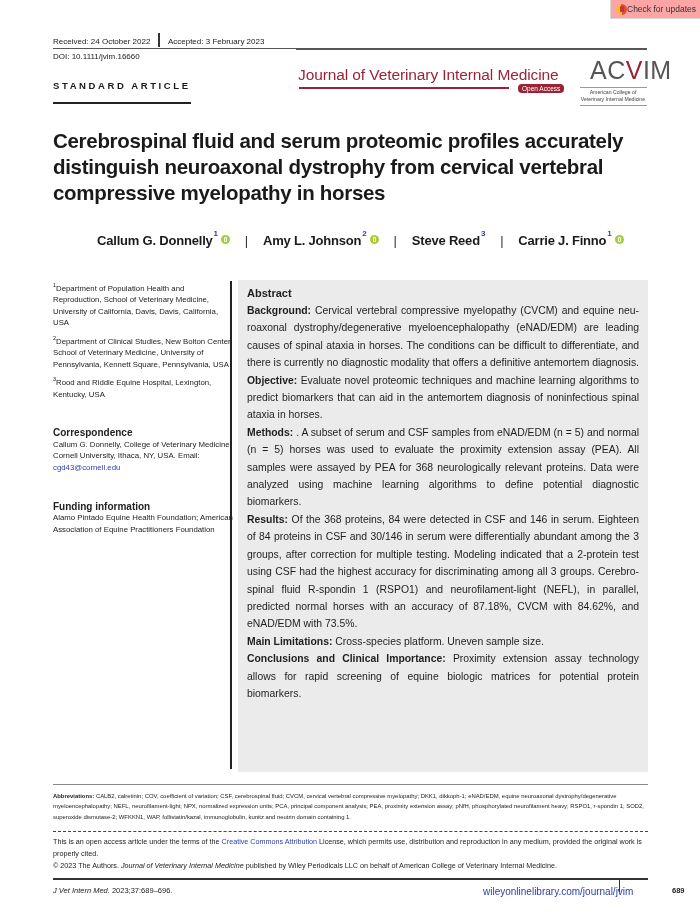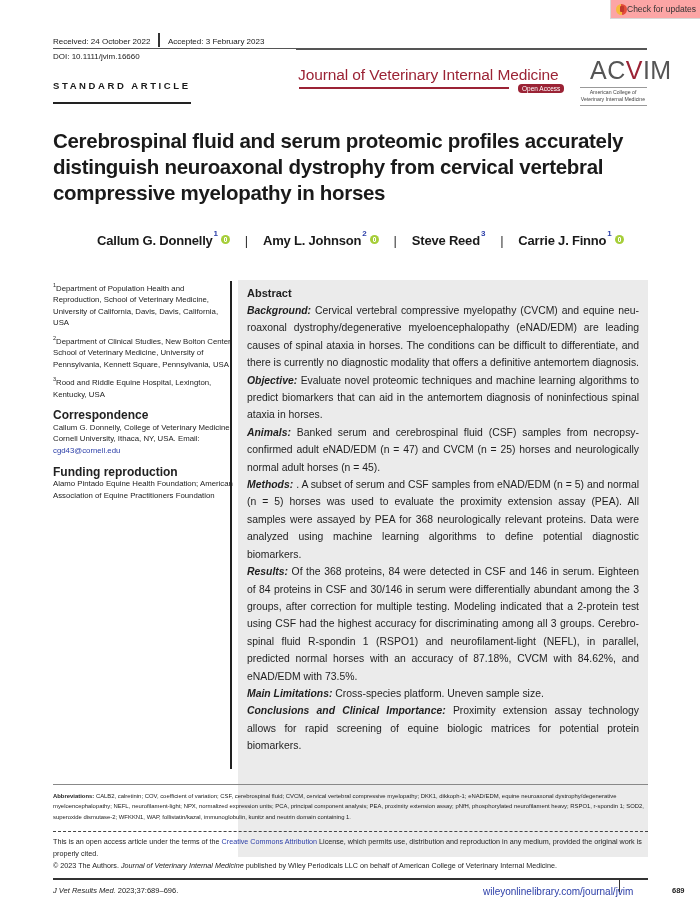--- a/index.html
+++ b/index.html
@@ -71,33 +71,33 @@
     margin-left: 3px; position: relative; top: -1px;
   }
   .orcid::after { content: ""; position: absolute; left: 3px; top: 2px; width: 3px; height: 5px; border: 1px solid #fff; border-radius: 1px; box-sizing: border-box; }
   .authors .bar { margin: 0 15px; font-weight: normal; color: #333; }
 
   .affil {
     position: absolute; left: 53px; top: 280px; width: 180px; font-size: 7.8px; line-height: 11.6px; color: #222;
   }
   .affil p { margin-bottom: 4px; }
   .affil sup { font-size: 5.5px; }
-  .affil h4 { font-size: 12px; font-weight: bold; margin-top: 10px; }
+  .affil h4 { font-size: 10px; font-weight: bold; margin-top: 27px; }
   .affil .email { color: #2b3ea8; }
 
   .vrule { position: absolute; left: 230px; top: 281px; width: 1.5px; height: 488px; background: #222; }
 
   .abstract {
-    position: absolute; left: 238px; top: 280px; width: 410px; height: 577px;
+    position: absolute; left: 238px; top: 280px; width: 410px; height: 492px;
     background: #ebebeb; padding: 6px 9px 0 9px;
     font-size: 10.4px; line-height: 17.4px; color: #1e1e1e; text-align: justify;
   }
   .abstract h3 { font-size: 11px; font-weight: bold; line-height: 15px; margin-bottom: 1px; }
   .abstract p { margin: 0; }
-  .abstract b { font-weight: bold; font-style: italic; }
+  .abstract b { font-weight: bold; }
 
   .abbrev-rule { position: absolute; left: 53px; top: 784px; width: 595px; height: 1px; background: #888; }
   .abbrev {
     position: absolute; left: 53px; top: 791px; width: 595px; font-size: 5.9px; line-height: 10.4px; color: #222;
   }
   .abbrev b { font-weight: bold; }
   .dashed-rule { position: absolute; left: 53px; top: 831px; width: 595px; border-top: 1.2px dashed #444; }
   .license {
     position: absolute; left: 53px; top: 836px; width: 595px; font-size: 7.2px; line-height: 12px; color: #222;
   }
@@ -159,31 +159,30 @@
   <p><sup>2</sup><span>Department of Clinical Studies, New Bolton Center, School of Veterinary Medicine, University of Pennsylvania, Kennett Square, Pennsylvania, USA</span></p>
   <p><sup>3</sup><span>Rood and Riddle Equine Hospital, Lexington, Kentucky, USA</span></p>
 
   <h4>Correspondence</h4>
   <div>
     <span>Callum G. Donnelly, College of Veterinary Medicine, Cornell University, Ithaca, NY, USA.</span>
     <span>Email:</span>
     <span class="email">cgd43@cornell.edu</span>
   </div>
 
-  <h4>Funding reproduction</h4>
+  <h4>Funding information</h4>
   <div>Alamo Pintado Equine Health Foundation; American Association of Equine Practitioners Foundation</div>
 </div>
 
 <div class="vrule"></div>
 
 <div class="abstract">
   <h3>Abstract</h3>
   <p><b>Background:</b><span> Cervical vertebral compressive myelopathy (CVCM) and equine neu-roaxonal dystrophy/degenerative myeloencephalopathy (eNAD/EDM) are leading causes of spinal ataxia in horses. The conditions can be difficult to differentiate, and there is currently no diagnostic modality that offers a definitive antemortem diagnosis.</span></p>
   <p><b>Objective:</b><span> Evaluate novel proteomic techniques and machine learning algorithms to predict biomarkers that can aid in the antemortem diagnosis of noninfectious spinal ataxia in horses.</span></p>
-  <p><b>Animals:</b><span> Banked serum and cerebrospinal fluid (CSF) samples from necropsy-confirmed adult eNAD/EDM (n = 47) and CVCM (n = 25) horses and neurologically normal adult horses (n = 45).</span></p>
   <p><b>Methods:</b><span> . A subset of serum and CSF samples from eNAD/EDM (n = 5) and normal (n = 5) horses was used to evaluate the proximity extension assay (PEA). All samples were assayed by PEA for 368 neurologically relevant proteins. Data were analyzed using machine learning algorithms to define potential diagnostic biomarkers.</span></p>
   <p><b>Results:</b><span> Of the 368 proteins, 84 were detected in CSF and 146 in serum. Eighteen of 84 proteins in CSF and 30/146 in serum were differentially abundant among the 3 groups, after correction for multiple testing. Modeling indicated that a 2-protein test using CSF had the highest accuracy for discriminating among all 3 groups. Cerebro-spinal fluid R-spondin 1 (RSPO1) and neurofilament-light (NEFL), in parallel, predicted normal horses with an accuracy of 87.18%, CVCM with 84.62%, and eNAD/EDM with 73.5%.</span></p>
   <p><b>Main Limitations:</b><span> Cross-species platform. Uneven sample size.</span></p>
   <p><b>Conclusions and Clinical Importance:</b><span> Proximity extension assay technology allows for rapid screening of equine biologic matrices for potential protein biomarkers.</span></p>
 </div>
 
 <div class="abbrev-rule"></div>
 <div class="abbrev">
   <b>Abbreviations:</b><span> CALB2, calretinin; COV, coefficient of variation; CSF, cerebrospinal fluid; CVCM, cervical vertebral compressive myelopathy; DKK1, dikkoph-1; eNAD/EDM, equine neuroaxonal dystrophy/degenerative myeloencephalopathy; NEFL, neurofilament-light; NPX, normalized expression units; PCA, principal component analysis; PEA, proximity extension assay; pNfH, phosphorylated neurofilament heavy; RSPO1, r-spondin 1; SOD2, superoxide dismutase-2; WFKKN1, WAP, follistatin/kazal, immunoglobulin, kunitz and neutrin domain containing 1.</span>
 </div>
@@ -194,17 +193,17 @@
   <div>
     <span>This is an open access article under the terms of the </span><span class="link">Creative Commons Attribution</span><span> License, which permits use, distribution and reproduction in any medium, provided the original work is properly cited.</span>
   </div>
   <div>
     <span>© 2023 The Authors. </span><i>Journal of Veterinary Internal Medicine</i><span> published by Wiley Periodicals LLC on behalf of American College of Veterinary Internal Medicine.</span>
   </div>
 </div>
 
 <div class="footer-rule"></div>
 <div class="footer-cite">
-  <span>J Vet Results Med.</span><span class="plain"> 2023;37:689–696.</span>
+  <span>J Vet Intern Med.</span><span class="plain"> 2023;37:689–696.</span>
 </div>
 <div class="footer-url">wileyonlinelibrary.com/journal/jvim</div>
 <div class="footer-sep"></div>
 <div class="footer-page">689</div>
 
 </body></html>

